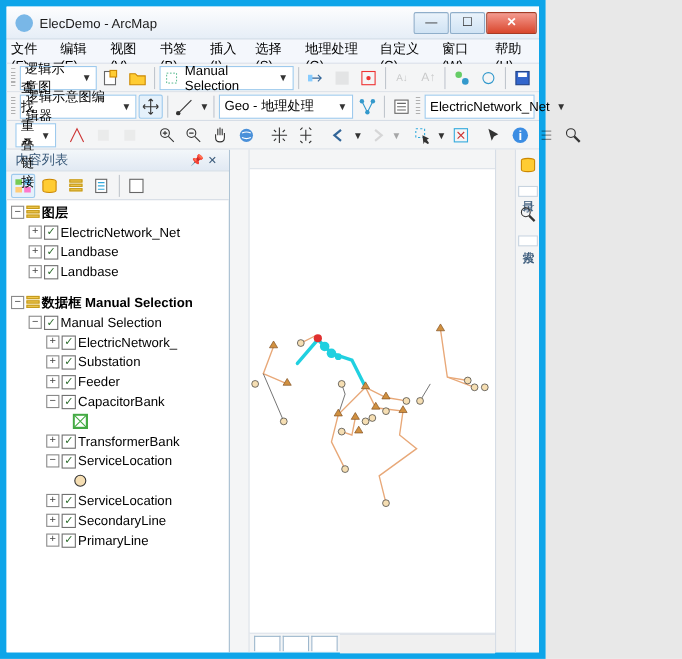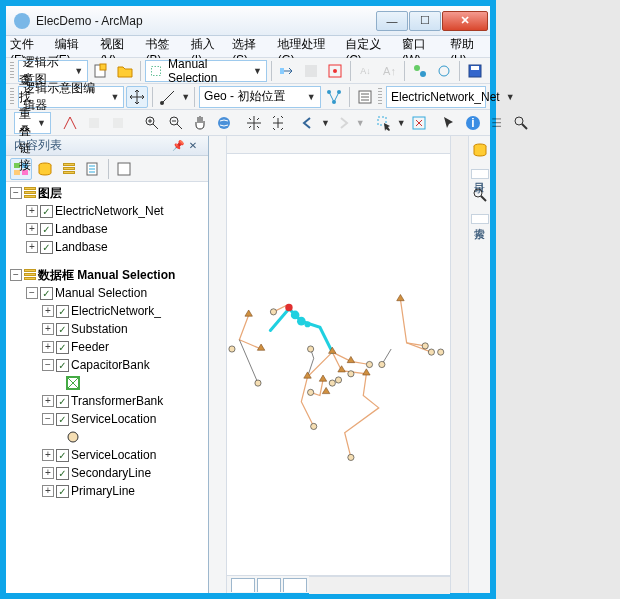--- a/index.html
+++ b/index.html
@@ -159,21 +159,21 @@
     <div class="sep"></div>
     <div class="tbtn">
         <svg viewBox="0 0 16 16">
           <path d="M2 14 L14 2" stroke="#333"></path>
           <circle cx="2" cy="14" r="2" fill="#333"></circle>
         </svg>
       </div>
     <div class="dd">▼</div>
     <div class="sep"></div>
     <div class="combo" style="width:138px">
-      <span>Geo - 初始位置</span>
+      <span>Geo - 地理处理</span>
       <span class="arrow" style="margin-left:auto">▼</span>
     </div>
     <div class="tbtn">
         <svg viewBox="0 0 16 16">
           <path d="M3 3l5 10 5-10" stroke="#39c" fill="none"></path>
           <circle cx="3" cy="3" r="2" fill="#39c"></circle>
           <circle cx="13" cy="3" r="2" fill="#39c"></circle>
           <circle cx="8" cy="13" r="2" fill="#39c"></circle>
         </svg>
       </div>

